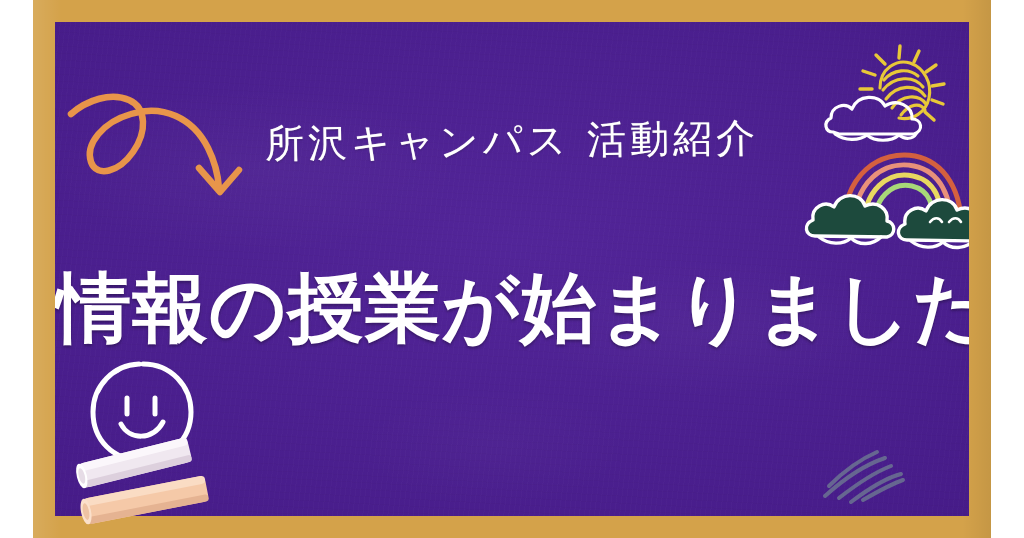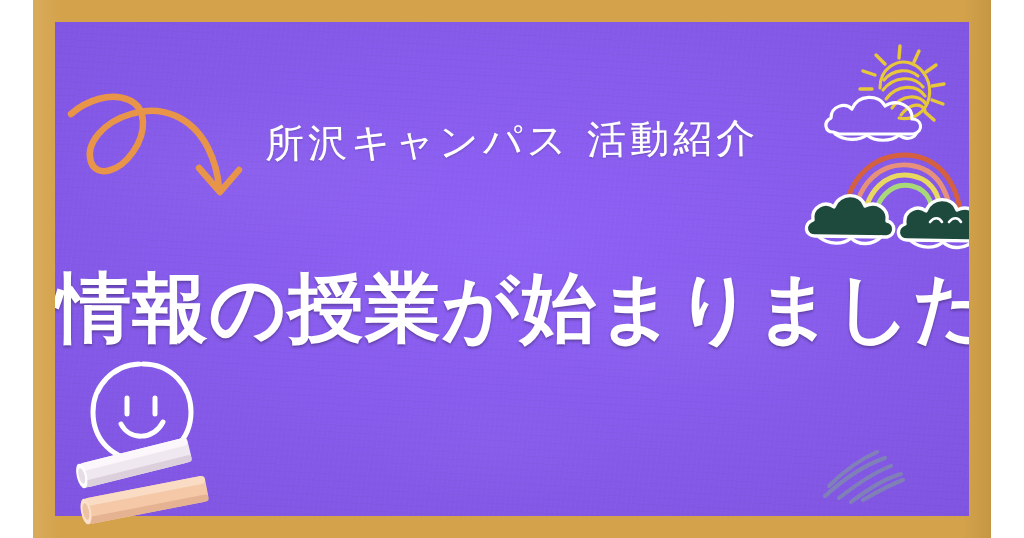--- a/index.html
+++ b/index.html
@@ -43,21 +43,21 @@
     pointer-events: none;
   }
 
   
   #board {
     position: absolute;
     left: 55px;
     top: 22px;
     width: 914px;
     height: 494px;
-    background: #8b5cf6;
+    background: #4c1d95;
     overflow: hidden;
   }
   
   #board::before {
     content: "";
     position: absolute;
     inset: 0;
     background:
       radial-gradient(ellipse 300px 120px at 22% 30%, rgba(255,255,255,0.030), rgba(255,255,255,0) 70%),
       radial-gradient(ellipse 260px 100px at 72% 62%, rgba(255,255,255,0.026), rgba(255,255,255,0) 70%),

